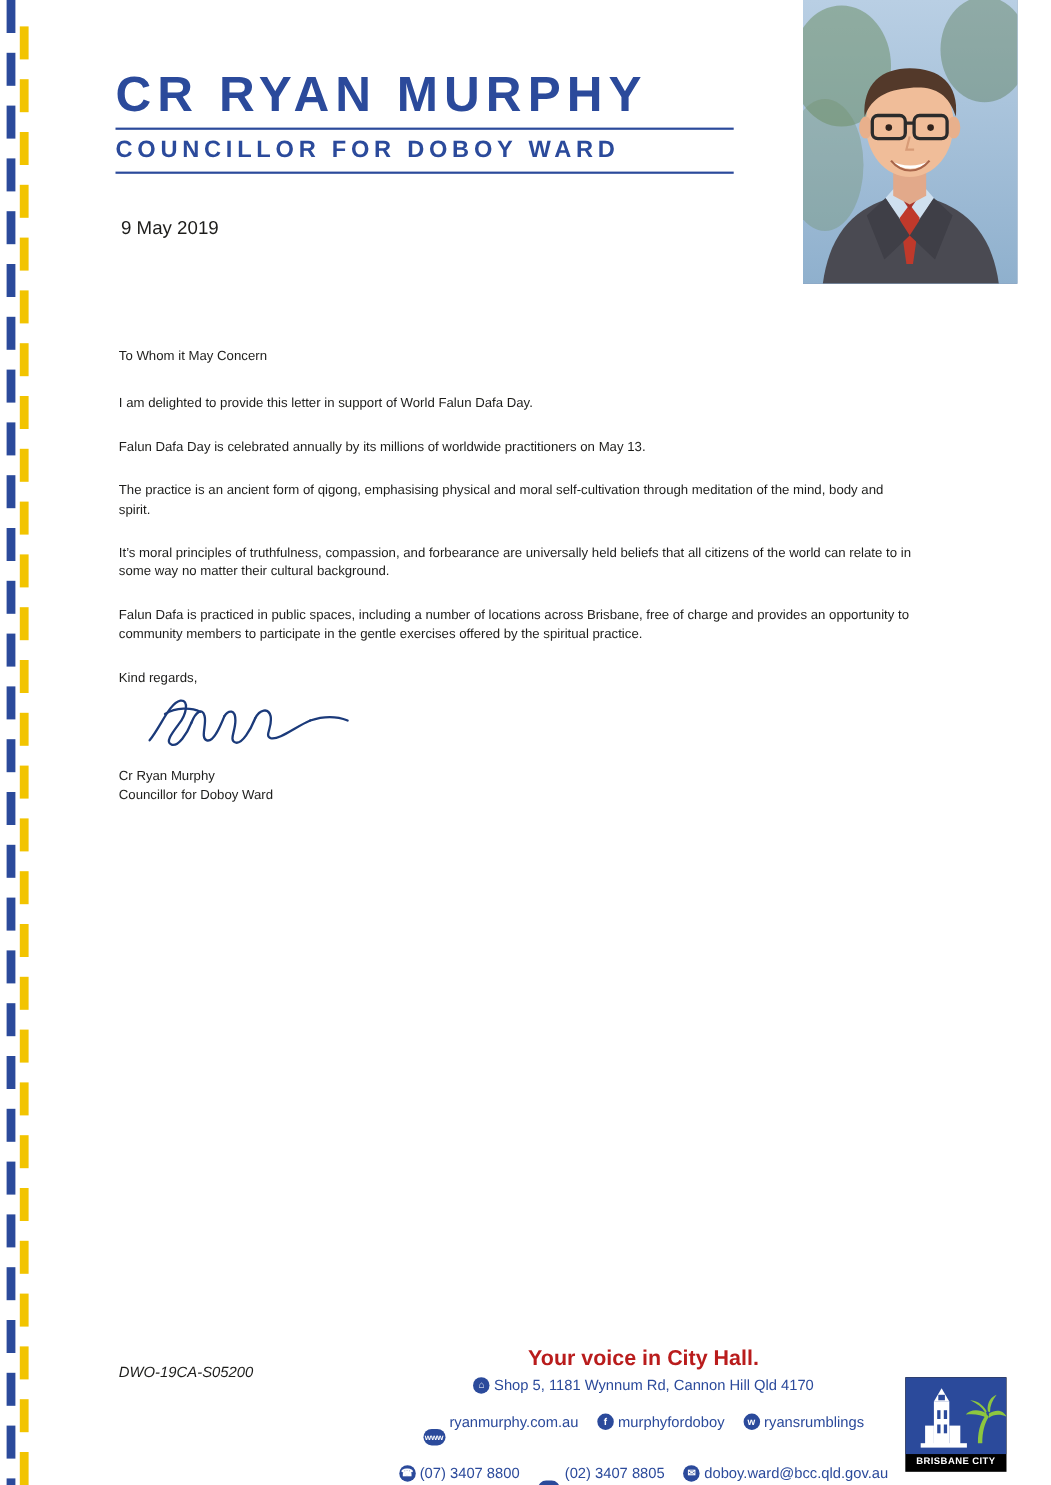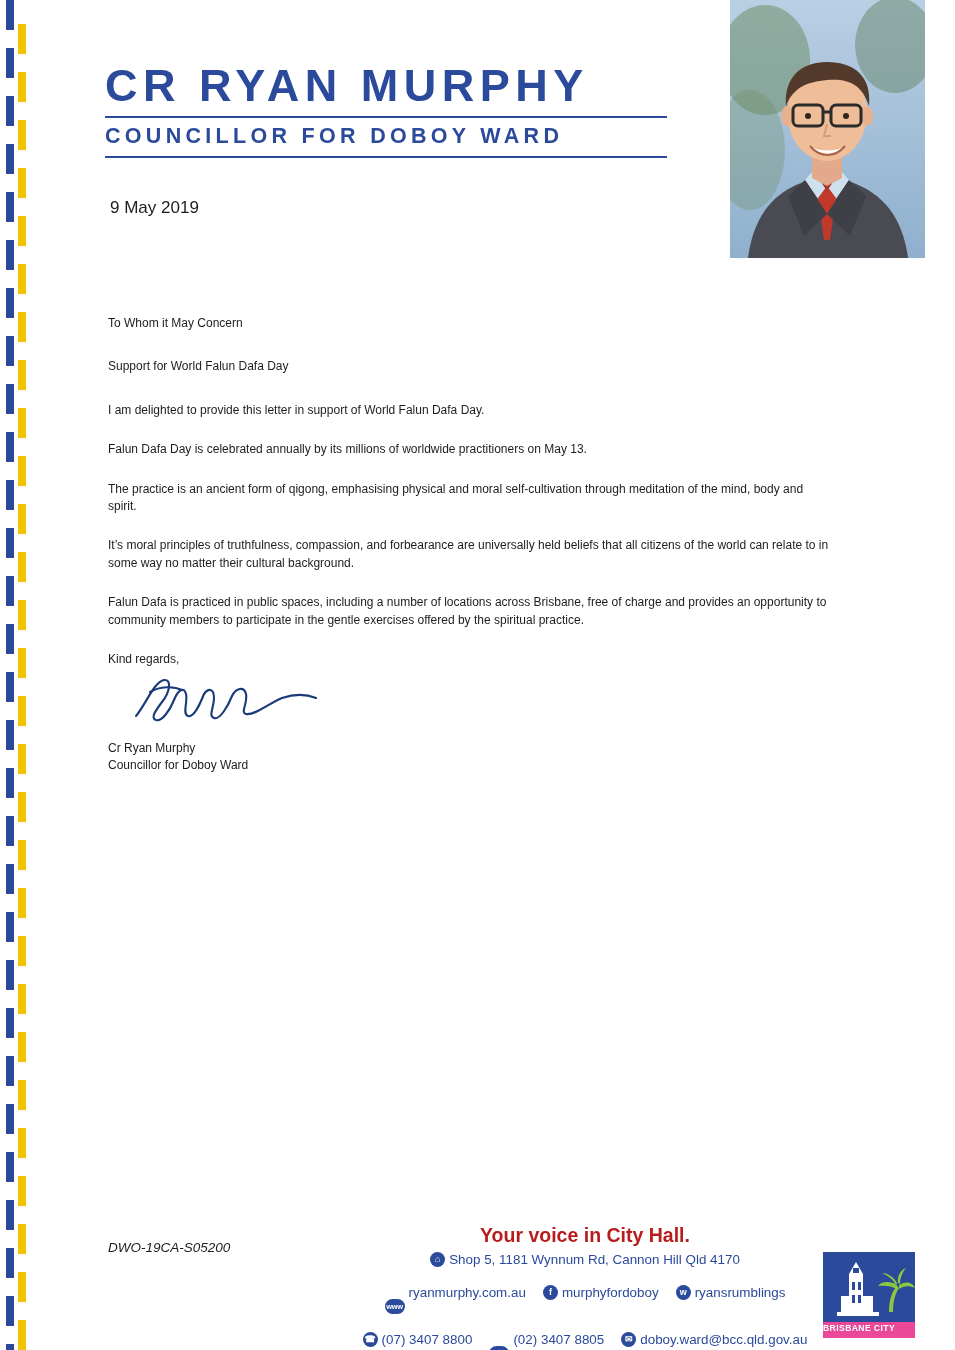--- a/index.html
+++ b/index.html
@@ -206,22 +206,23 @@
     font-size: 7.5px;
     letter-spacing: -0.3px;
     margin-top: 28px;
   }
   .bcc-logo {
     position: absolute;
     right: 40px;
     bottom: 12px;
     width: 92px;
     height: 86px;
-    background: #ec4899;
+    background: #000000;
     color: #fff;
+    text-align: center;
   }
   .bcc-logo .bcc-txt {
     position: absolute;
     bottom: 5px;
     left: 0;
     right: 0;
     font-size: 8.6px;
     font-weight: bold;
     letter-spacing: 0.4px;
   }
@@ -348,21 +349,20 @@
         <path d="M80 146 C 90 156, 105 156, 115 146 C 106 152, 89 152, 80 146 Z" fill="#ffffff"></path>
         <path d="M80 146 C 90 158, 105 158, 115 146" fill="none" stroke="#a8654a" stroke-width="2"></path>
       </svg>
     </div>
   </div>
 
   <div class="date">9 May 2019</div>
 
   <div class="letter-body">
     <p class="salutation">To Whom it May Concern</p>
-    <p class="subject">Support for World Falun Dafa Day</p>
     <p>I am delighted to provide this letter in support of World Falun Dafa Day.</p>
     <p>Falun Dafa Day is celebrated annually by its millions of worldwide practitioners on May 13.</p>
     <p>The practice is an ancient form of qigong, emphasising physical and moral self-cultivation through meditation of the mind, body and spirit.</p>
     <p>It’s moral principles of truthfulness, compassion, and forbearance are universally held beliefs that all citizens of the world can relate to in some way no matter their cultural background.</p>
     <p>Falun Dafa is practiced in public spaces, including a number of locations across Brisbane, free of charge and provides an opportunity to community members to participate in the gentle exercises offered by the spiritual practice.</p>
     <p class="signoff">Kind regards,</p>
 
     <div class="signature">
       <svg width="200" height="52" viewBox="0 0 200 52" xmlns="http://www.w3.org/2000/svg">
         <g fill="none" stroke="#1b3a7a" stroke-width="2.1" stroke-linecap="round">

